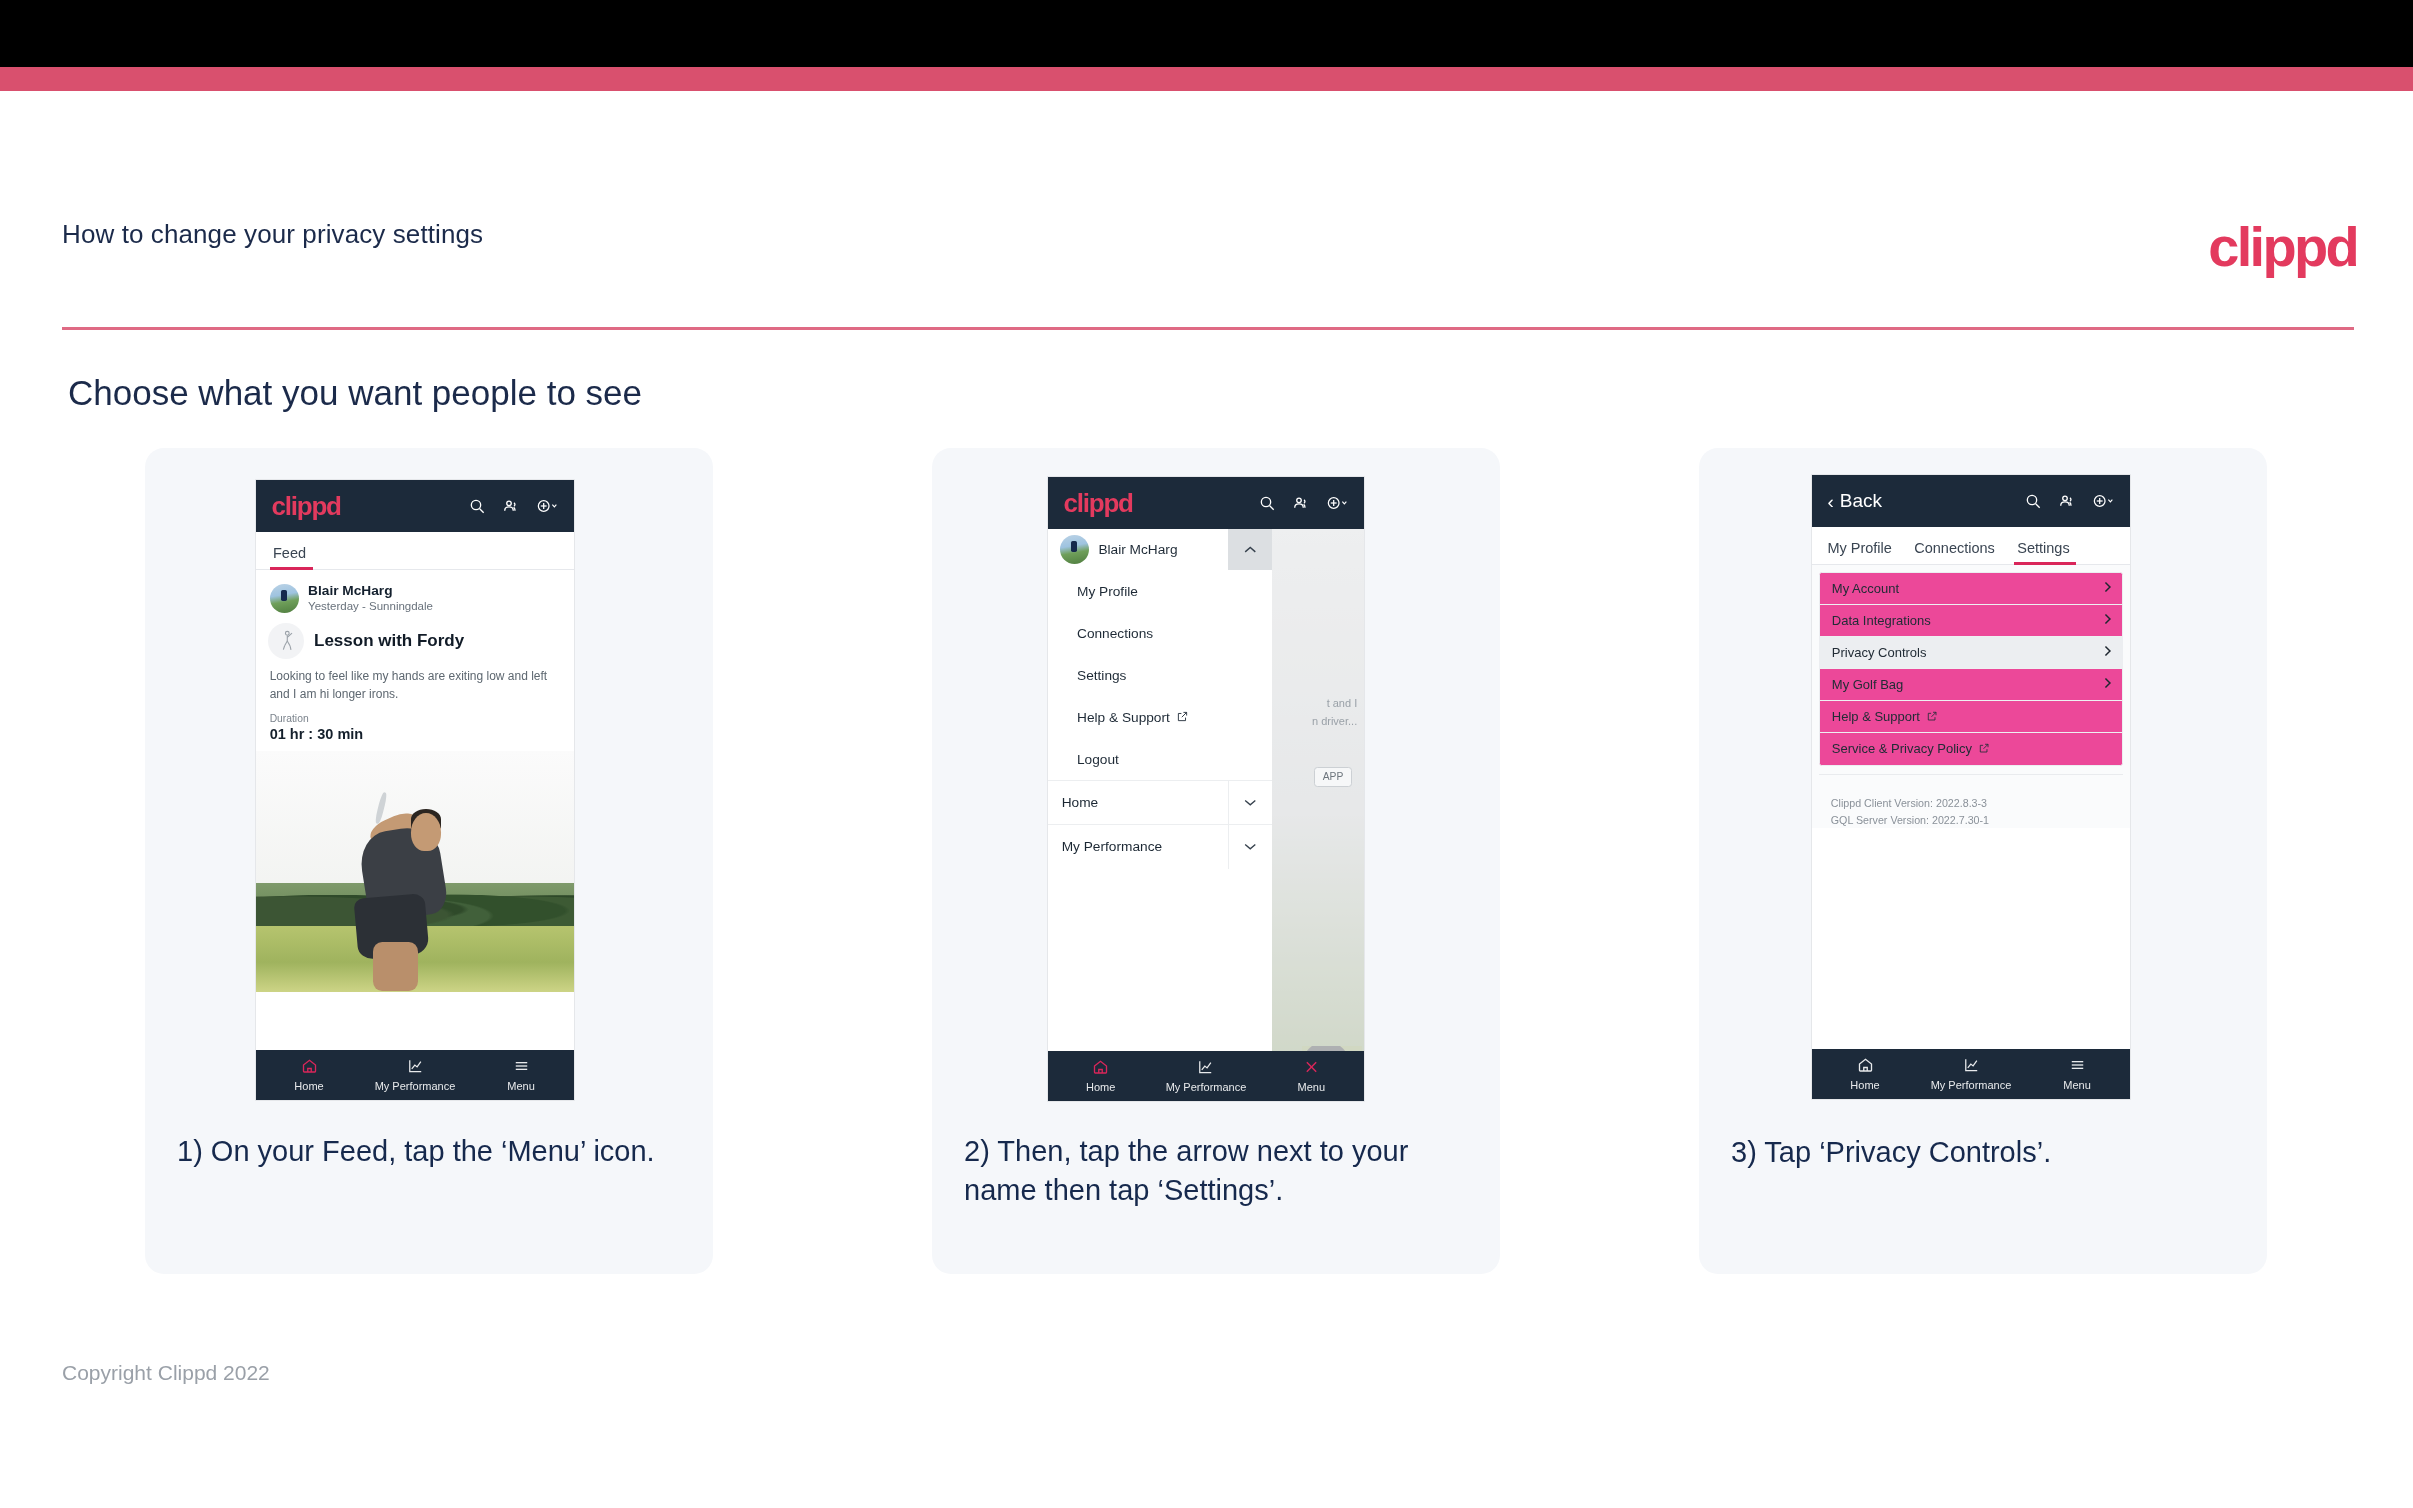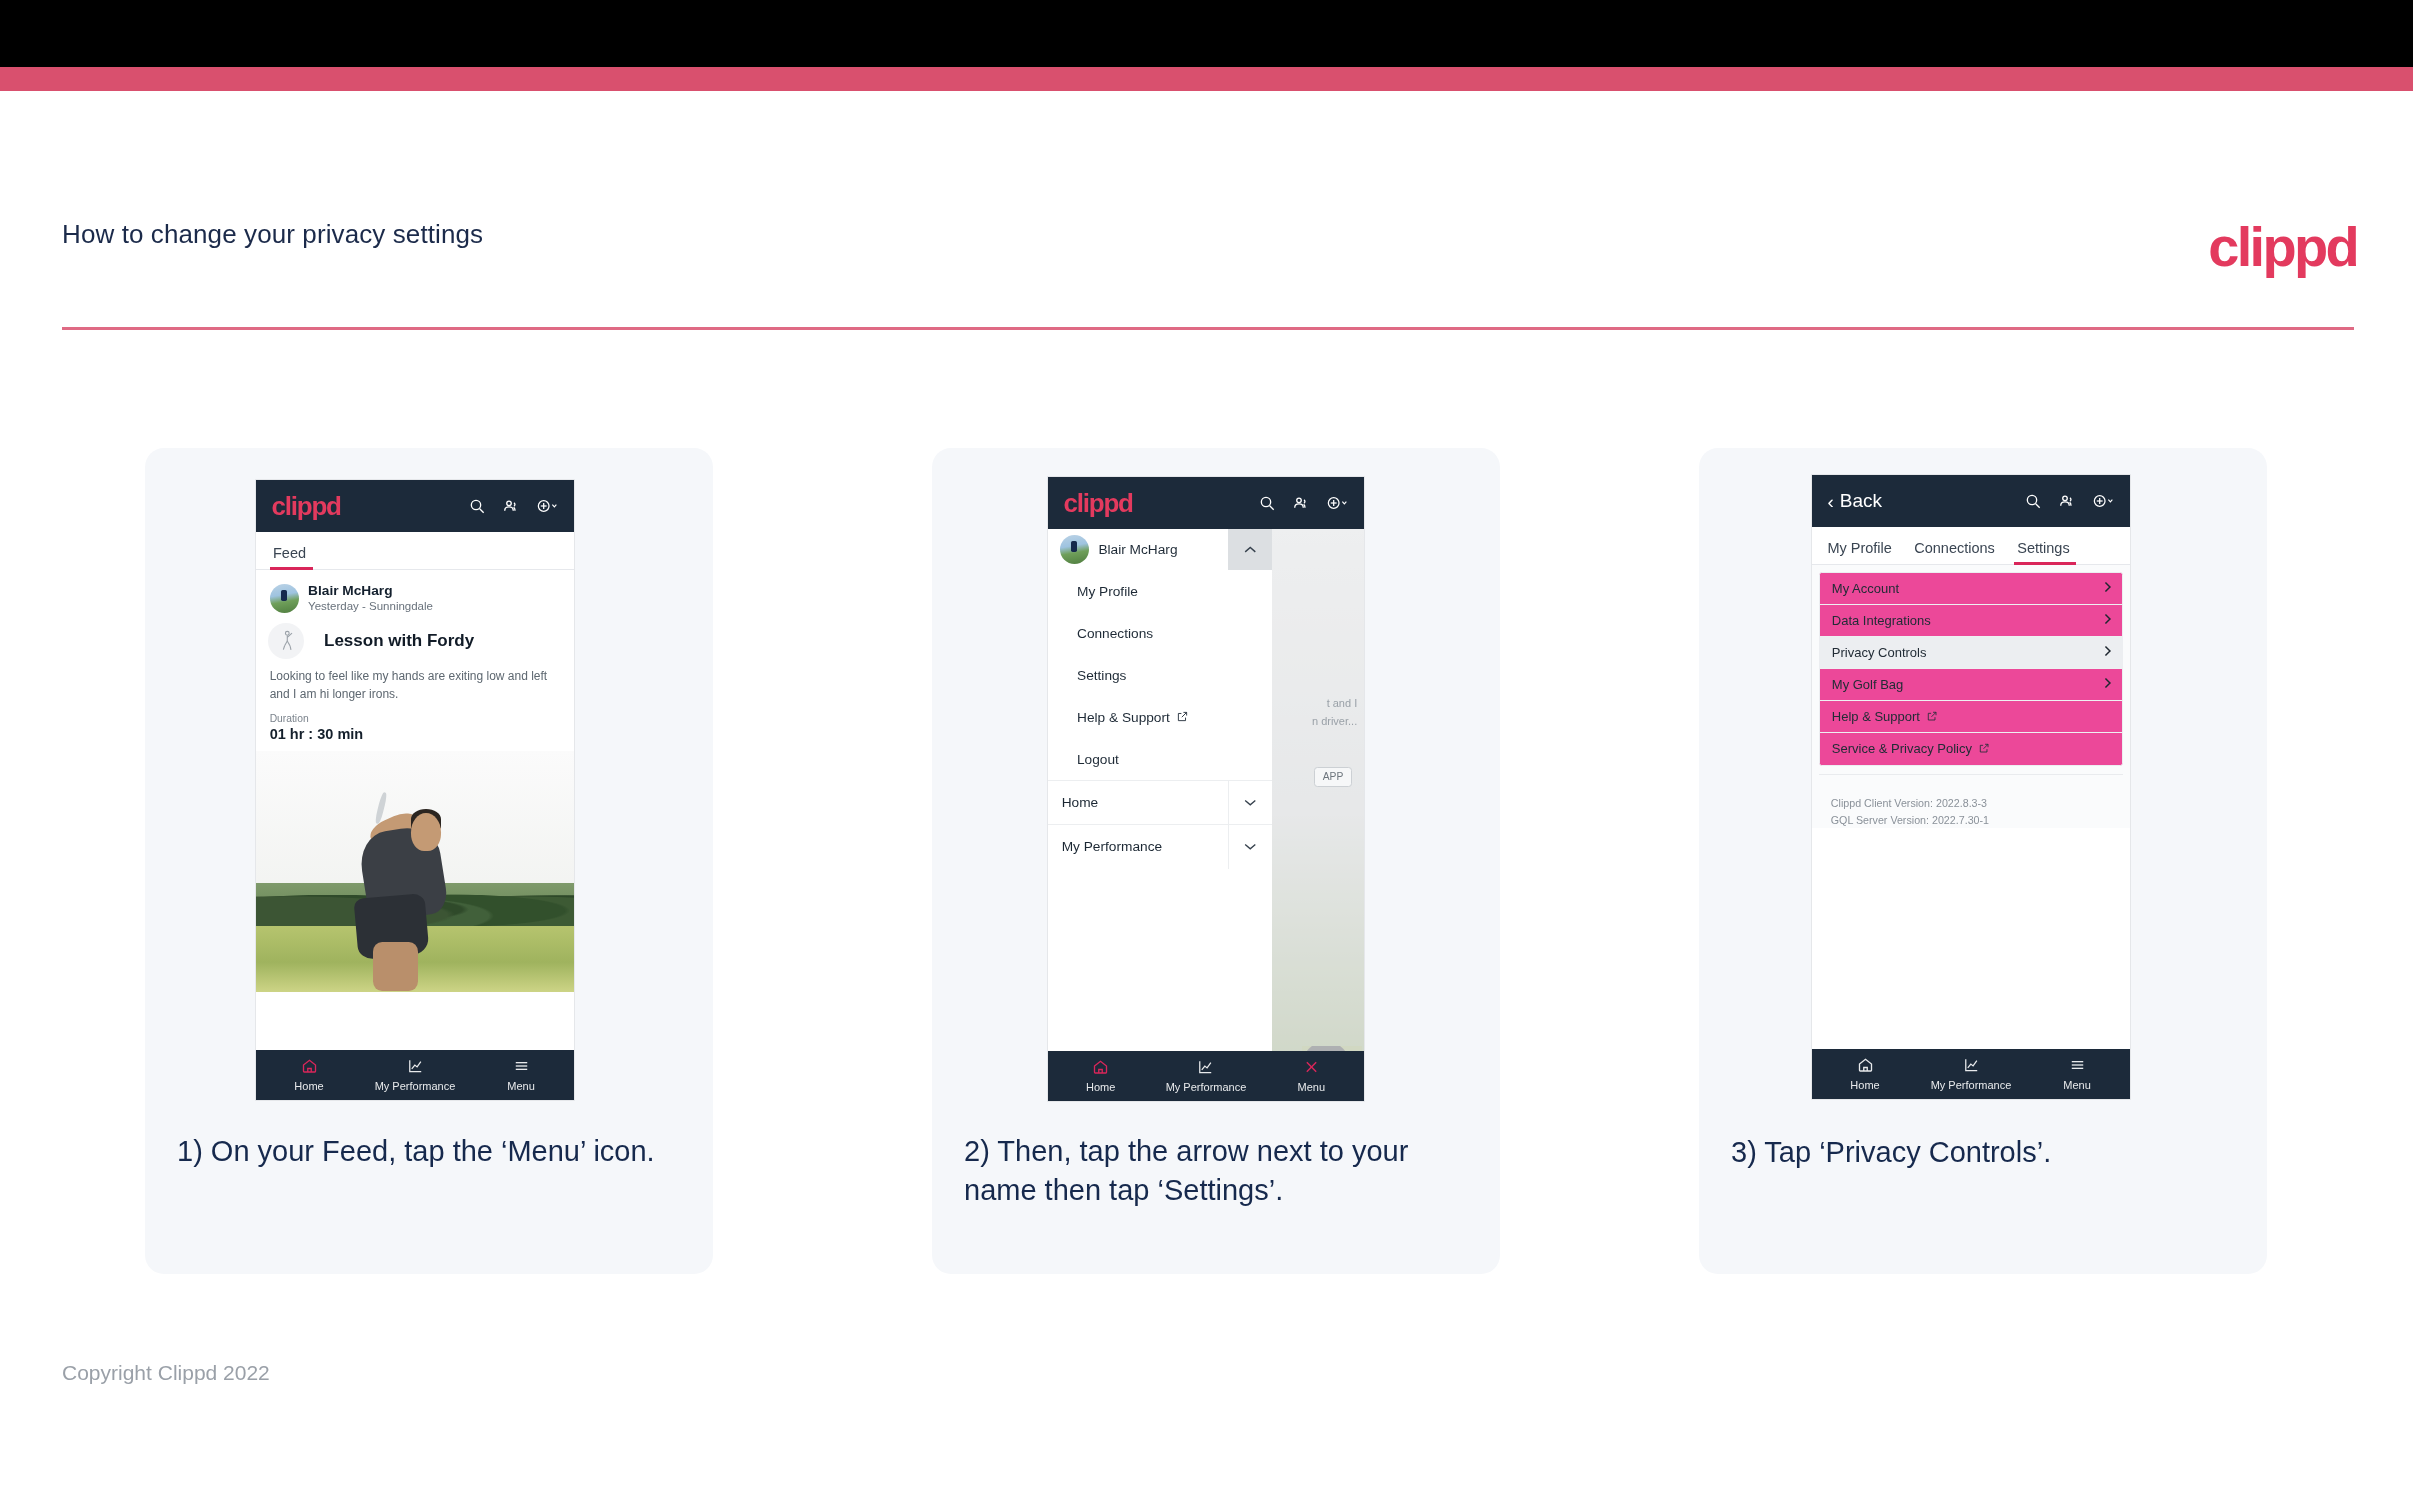--- a/index.html
+++ b/index.html
@@ -98,21 +98,21 @@
     background:linear-gradient(170deg,#bcd3e6 0%,#9ec3e0 38%,#6f9f5a 60%,#4f7d3f 100%);
     position:relative; flex:none; overflow:hidden;
   }
   .avatar::after {
     content:""; position:absolute; left:11px; top:6px; width:6px; height:11px;
     background:#16294d; border-radius:1.7px;
   }
   .post-name { font-size:13.7px; font-weight:bold; color:#14202e; line-height:1.25; }
   .post-sub { font-size:11.5px; color:#69727c; line-height:1.3; }
 
-  .post-title-row { display:flex; align-items:center; gap:20px; padding:5.1px 13.7px 3.4px 12px; }
+  .post-title-row { display:flex; align-items:center; gap:10px; padding:5.1px 13.7px 3.4px 12px; }
   .title-badge {
     width:36px; height:36px; border-radius:50%; background:#f2f3f5; flex:none;
     display:flex; align-items:center; justify-content:center;
   }
   .post-title { font-size:17px; font-weight:bold; color:#111b27; }
 
   .post-body { font-size:12px; color:#5d6770; line-height:1.5; padding:5.1px 13.7px 0 13.7px; }
   .post-label { font-size:10.3px; color:#7b838c; padding:10.3px 13.7px 0 13.7px; }
   .post-value { font-size:14.5px; font-weight:bold; color:#141f2b; padding:1.7px 13.7px 8.5px 13.7px; }
 
@@ -240,20 +240,21 @@
 
   <div class="topbar-black"></div>
   <div class="topbar-pink"></div>
 
   <div class="header">
     <div class="header-title">How to change your privacy settings</div>
     <div class="header-logo">clippd</div>
     <div class="header-rule"></div>
   </div>
 
+  <div class="slide-subtitle">Choose what you want people to see</div>
 
   <div class="cards">
 
     <div class="card c1">
       <div class="phone ph1">
 
         <div class="appbar">
           <div class="appbar-logo">clippd</div>
           <div class="appbar-icons">
             <span class="ic">

